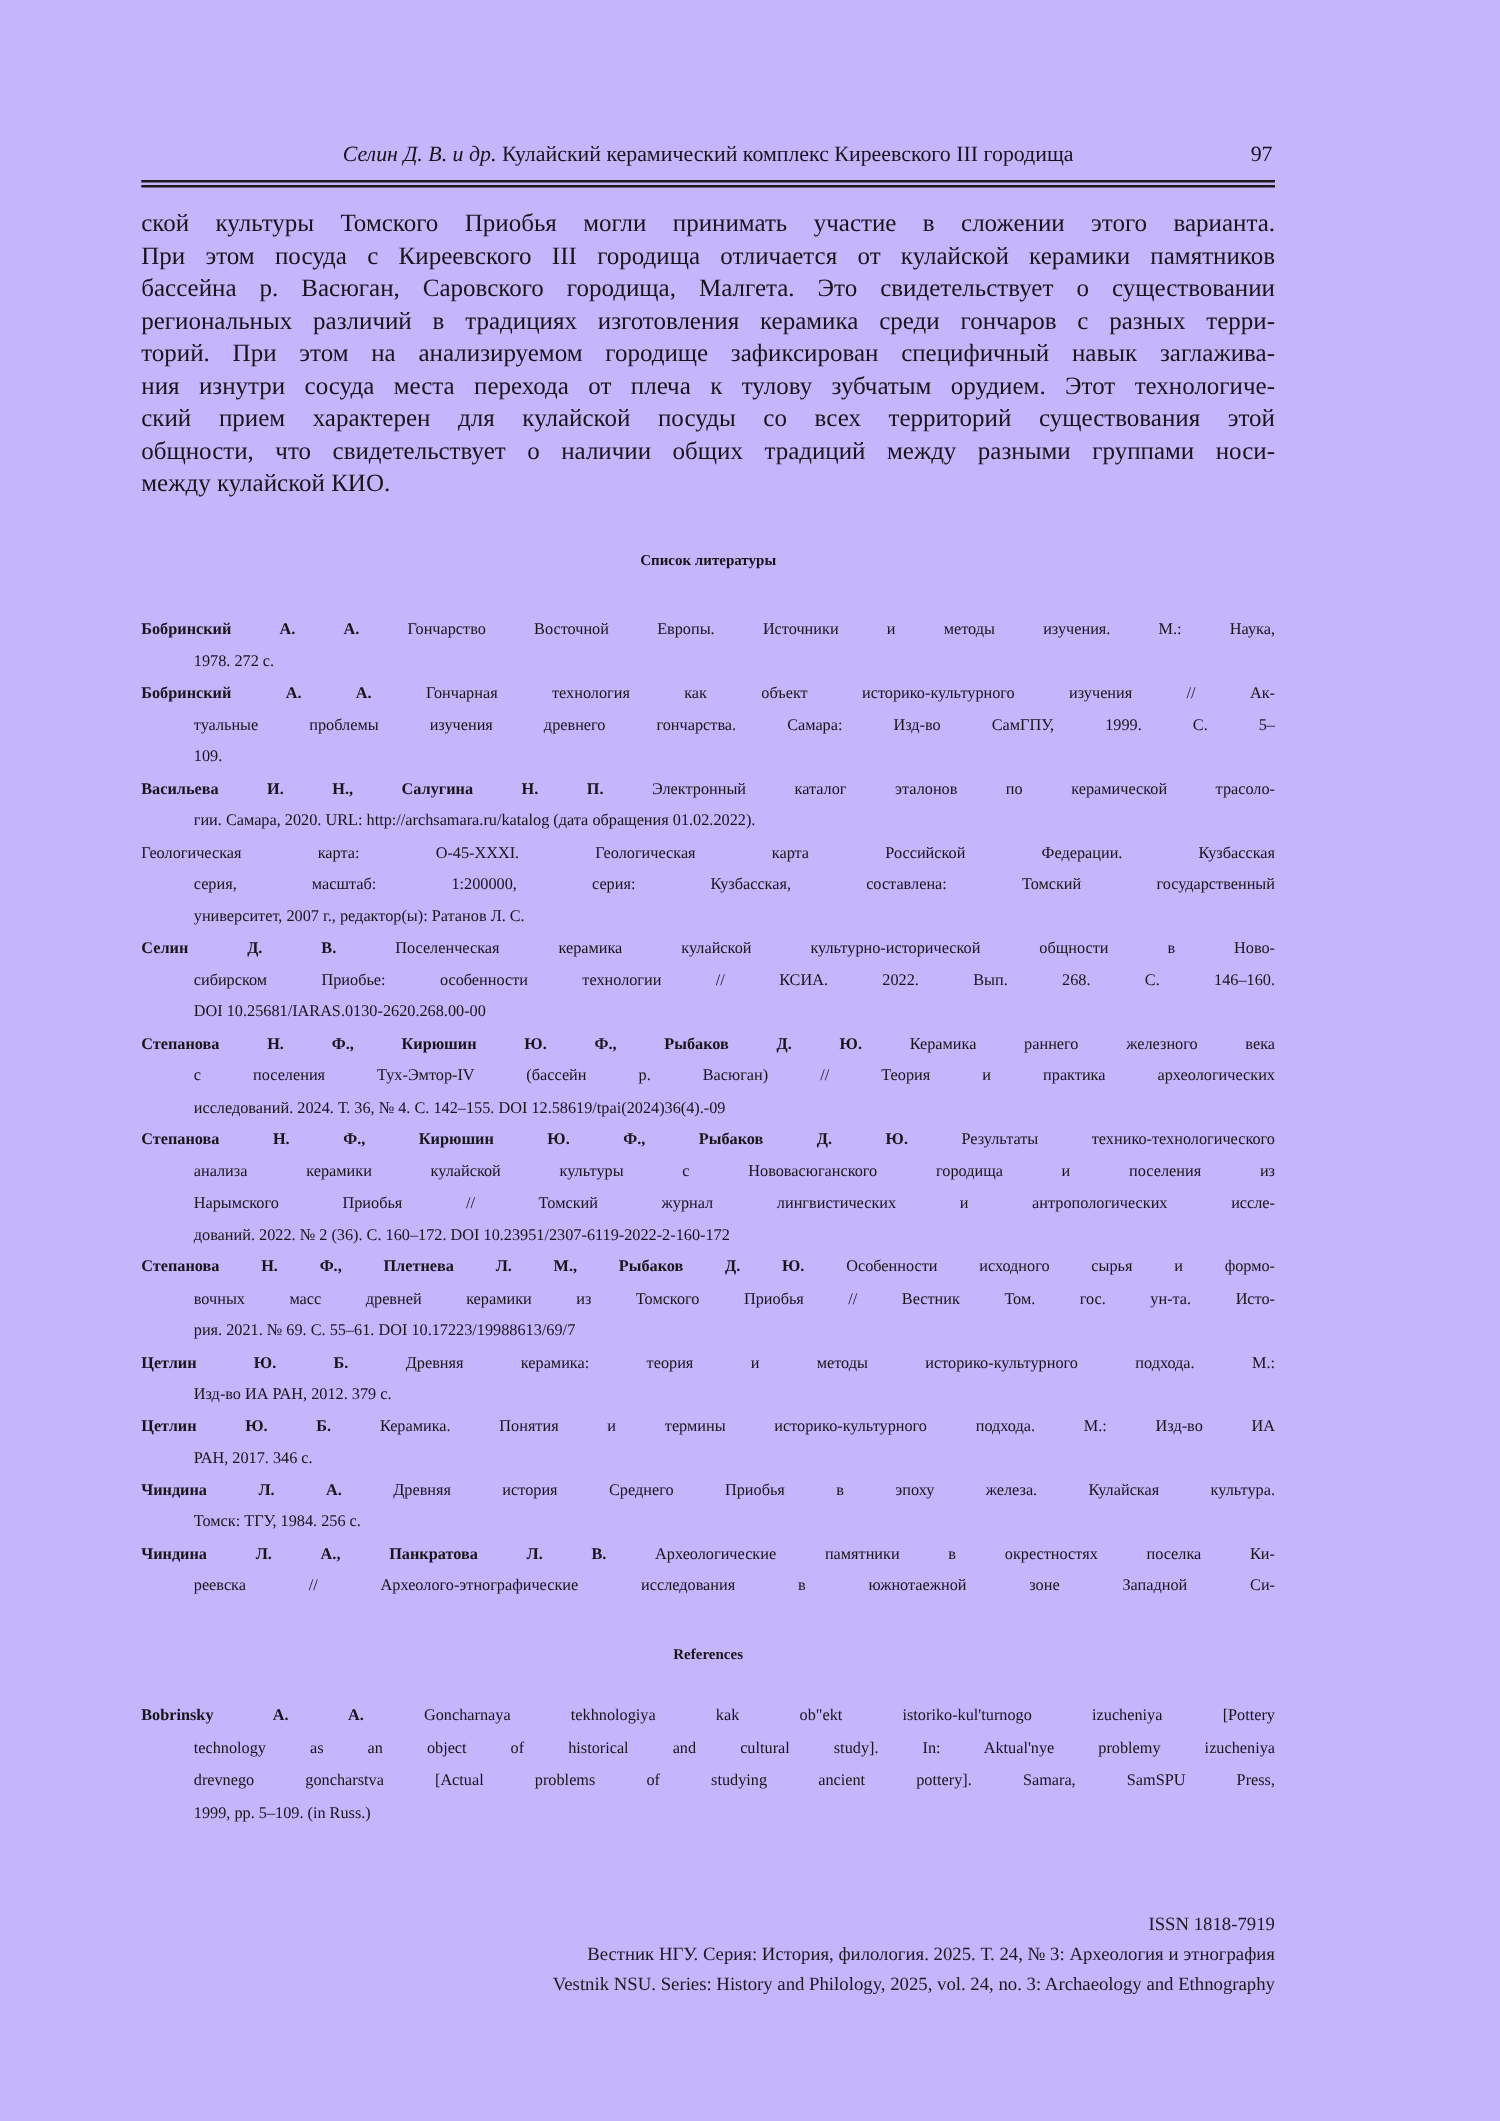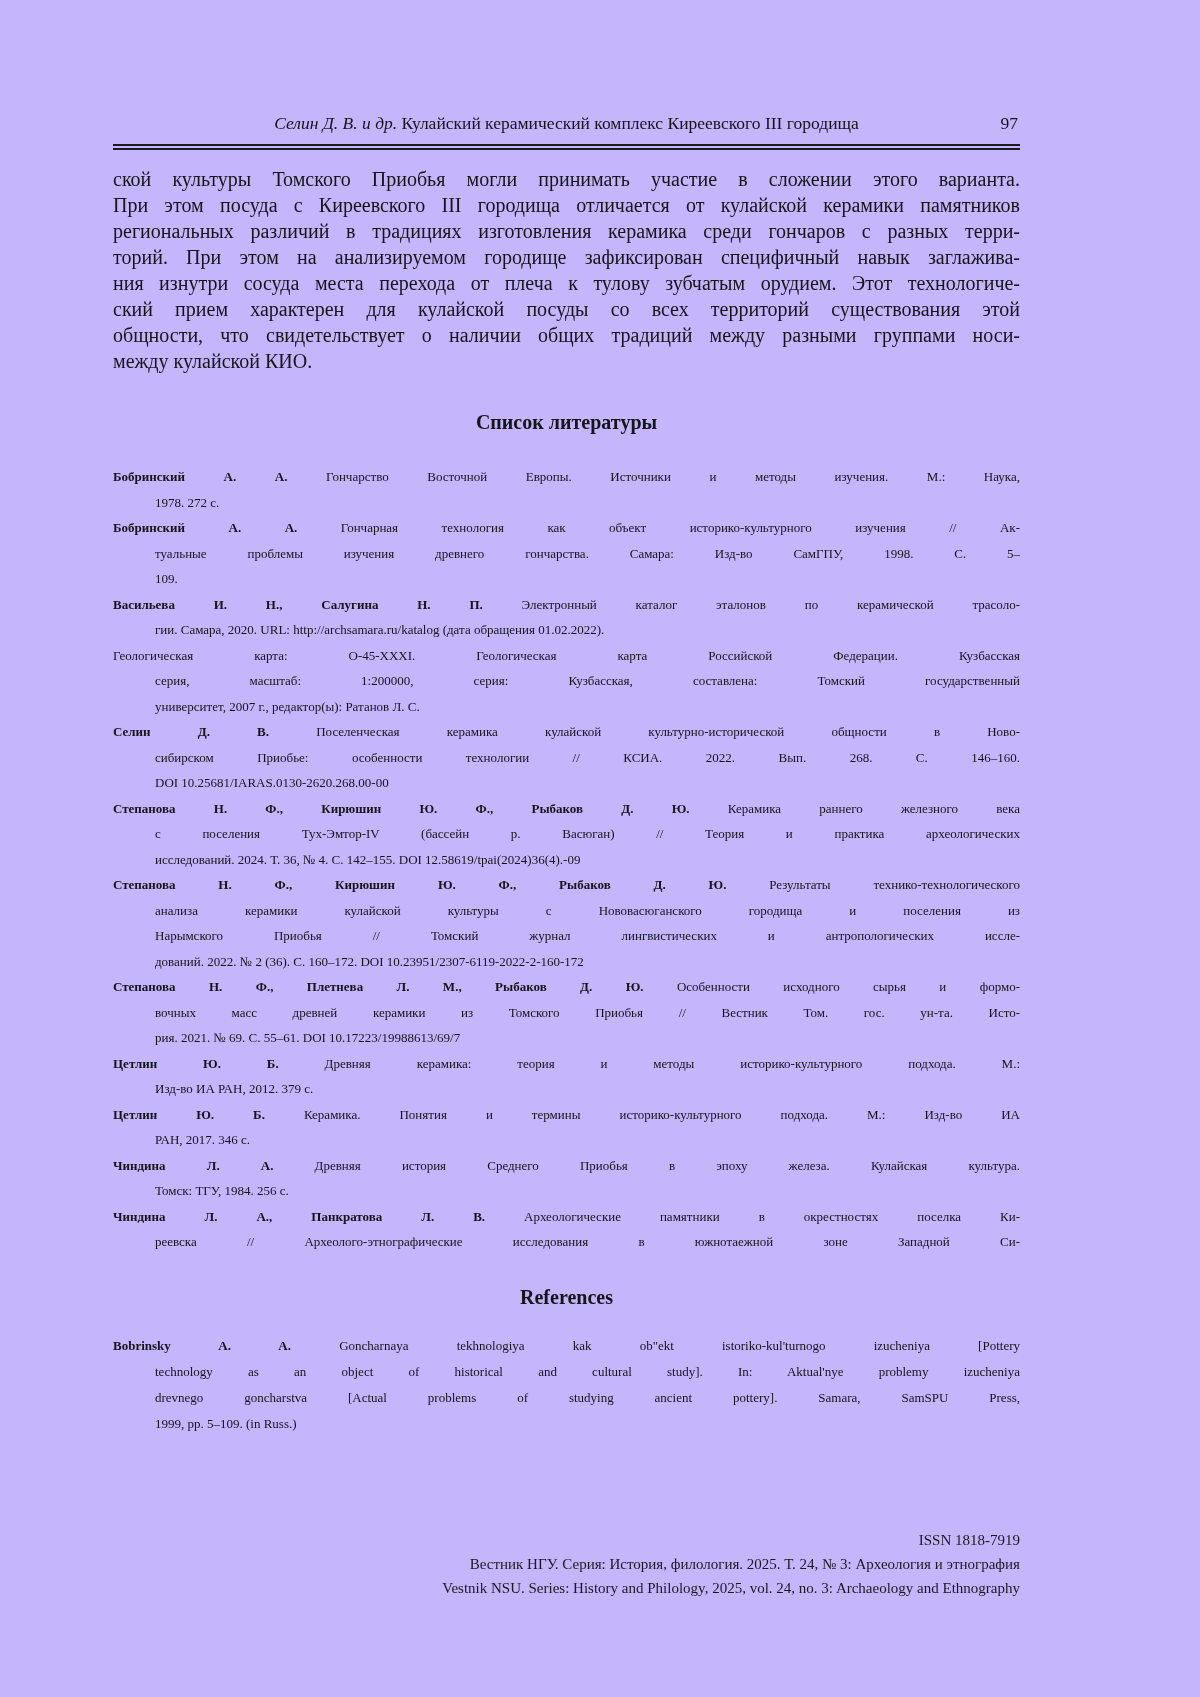--- a/index.html
+++ b/index.html
@@ -37,21 +37,21 @@
     border-top:2px solid #1c1c1c;
     border-bottom:2px solid #1c1c1c;
   }
   
   .body-par { margin-top:16px; font-size:20px; line-height:26px; }
   .bline { text-align:justify; text-align-last:justify; }
   .bline.last { text-align-last:left; }
   
   .sec-heading {
     margin:36px 0 0 0;
-    font-size:20px; line-height:24px;
+    font-size:12px; line-height:24px;
     font-weight:bold;
     text-align:center;
   }
   .sec-heading.refs-en { margin-top:30px; }
   
   .ref-list { margin-top:30px; font-size:13px; line-height:25.5px; }
   .ref-list.en { margin-top:24px; line-height:26px; }
   .rline { text-align:justify; text-align-last:justify; }
   .rline.cont { padding-left:42px; }
   .rline.last { text-align-last:left; }
@@ -75,37 +75,38 @@
     <div class="running-head">
       <span class="rh-author">Селин Д. В. и др.</span>
       <span>Кулайский керамический комплекс Киреевского III городища</span>
       <span class="page-num">97</span>
     </div>
     <div class="rule"></div>
 
     <div class="body-par" id="body-paragraph">
         <div class="bline">ской культуры Томского Приобья могли принимать участие в сложении этого варианта.</div>
         <div class="bline">При этом посуда с Киреевского III городища отличается от кулайской керамики памятников</div>
+        <div class="bline">бассейна р. Васюган, Саровского городища, Малгета. Это свидетельствует о существовании</div>
         <div class="bline">региональных различий в традициях изготовления керамика среди гончаров с разных терри-</div>
         <div class="bline">торий. При этом на анализируемом городище зафиксирован специфичный навык заглажива-</div>
         <div class="bline">ния изнутри сосуда места перехода от плеча к тулову зубчатым орудием. Этот технологиче-</div>
         <div class="bline">ский прием характерен для кулайской посуды со всех территорий существования этой</div>
         <div class="bline">общности, что свидетельствует о наличии общих традиций между разными группами носи-</div>
         <div class="bline last">между кулайской КИО.</div>
       </div>
 
     <div class="sec-heading">Список литературы</div>
     <div class="ref-list" id="bibliography-list">
         <div class="ref">
           <div class="rline"><span class="au">Бобринский А. А.</span> Гончарство Восточной Европы. Источники и методы изучения. М.: Наука,</div>
           <div class="rline cont last">1978. 272 с.</div>
         </div>
         <div class="ref">
           <div class="rline"><span class="au">Бобринский А. А.</span> Гончарная технология как объект историко-культурного изучения // Ак-</div>
-          <div class="rline cont">туальные проблемы изучения древнего гончарства. Самара: Изд-во СамГПУ, 1998. С. 5–</div>
+          <div class="rline cont">туальные проблемы изучения древнего гончарства. Самара: Изд-во СамГПУ, 1999. С. 5–</div>
           <div class="rline cont last">109.</div>
         </div>
         <div class="ref">
           <div class="rline"><span class="au">Васильева И. Н., Салугина Н. П.</span> Электронный каталог эталонов по керамической трасоло-</div>
           <div class="rline cont last">гии. Самара, 2020. URL: http://archsamara.ru/katalog (дата обращения 01.02.2022).</div>
         </div>
         <div class="ref">
           <div class="rline">Геологическая карта: О-45-XXXI. Геологическая карта Российской Федерации. Кузбасская</div>
           <div class="rline cont">серия, масштаб: 1:200000, серия: Кузбасская, составлена: Томский государственный</div>
           <div class="rline cont last">университет, 2007 г., редактор(ы): Ратанов Л. С.</div>

